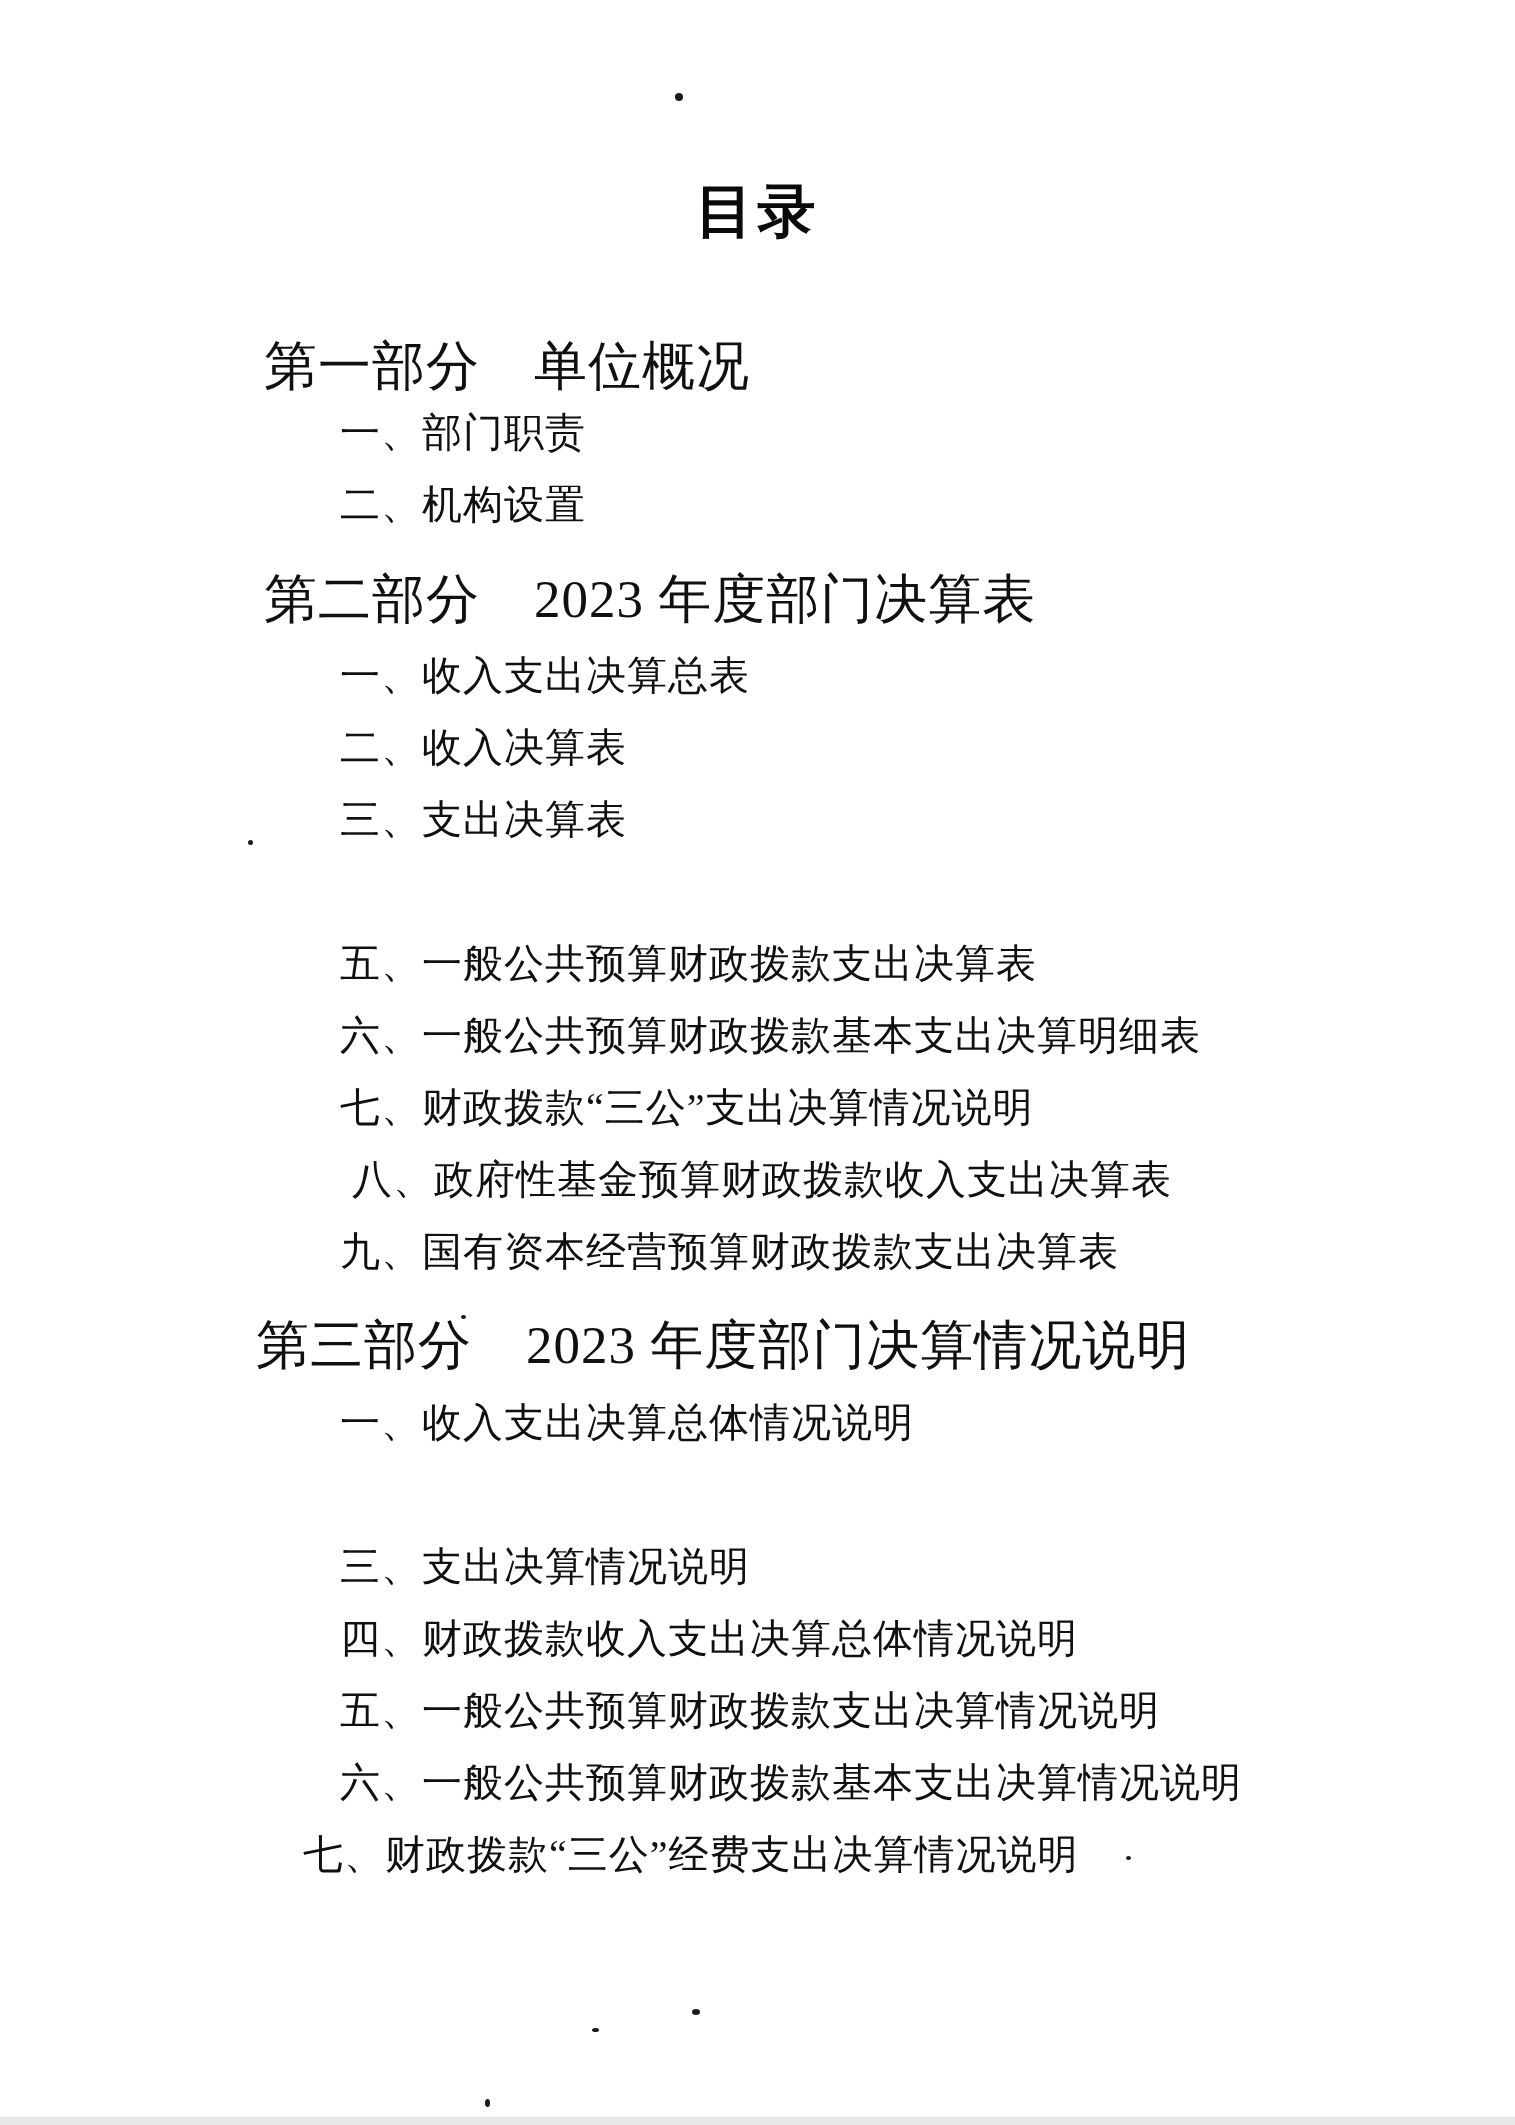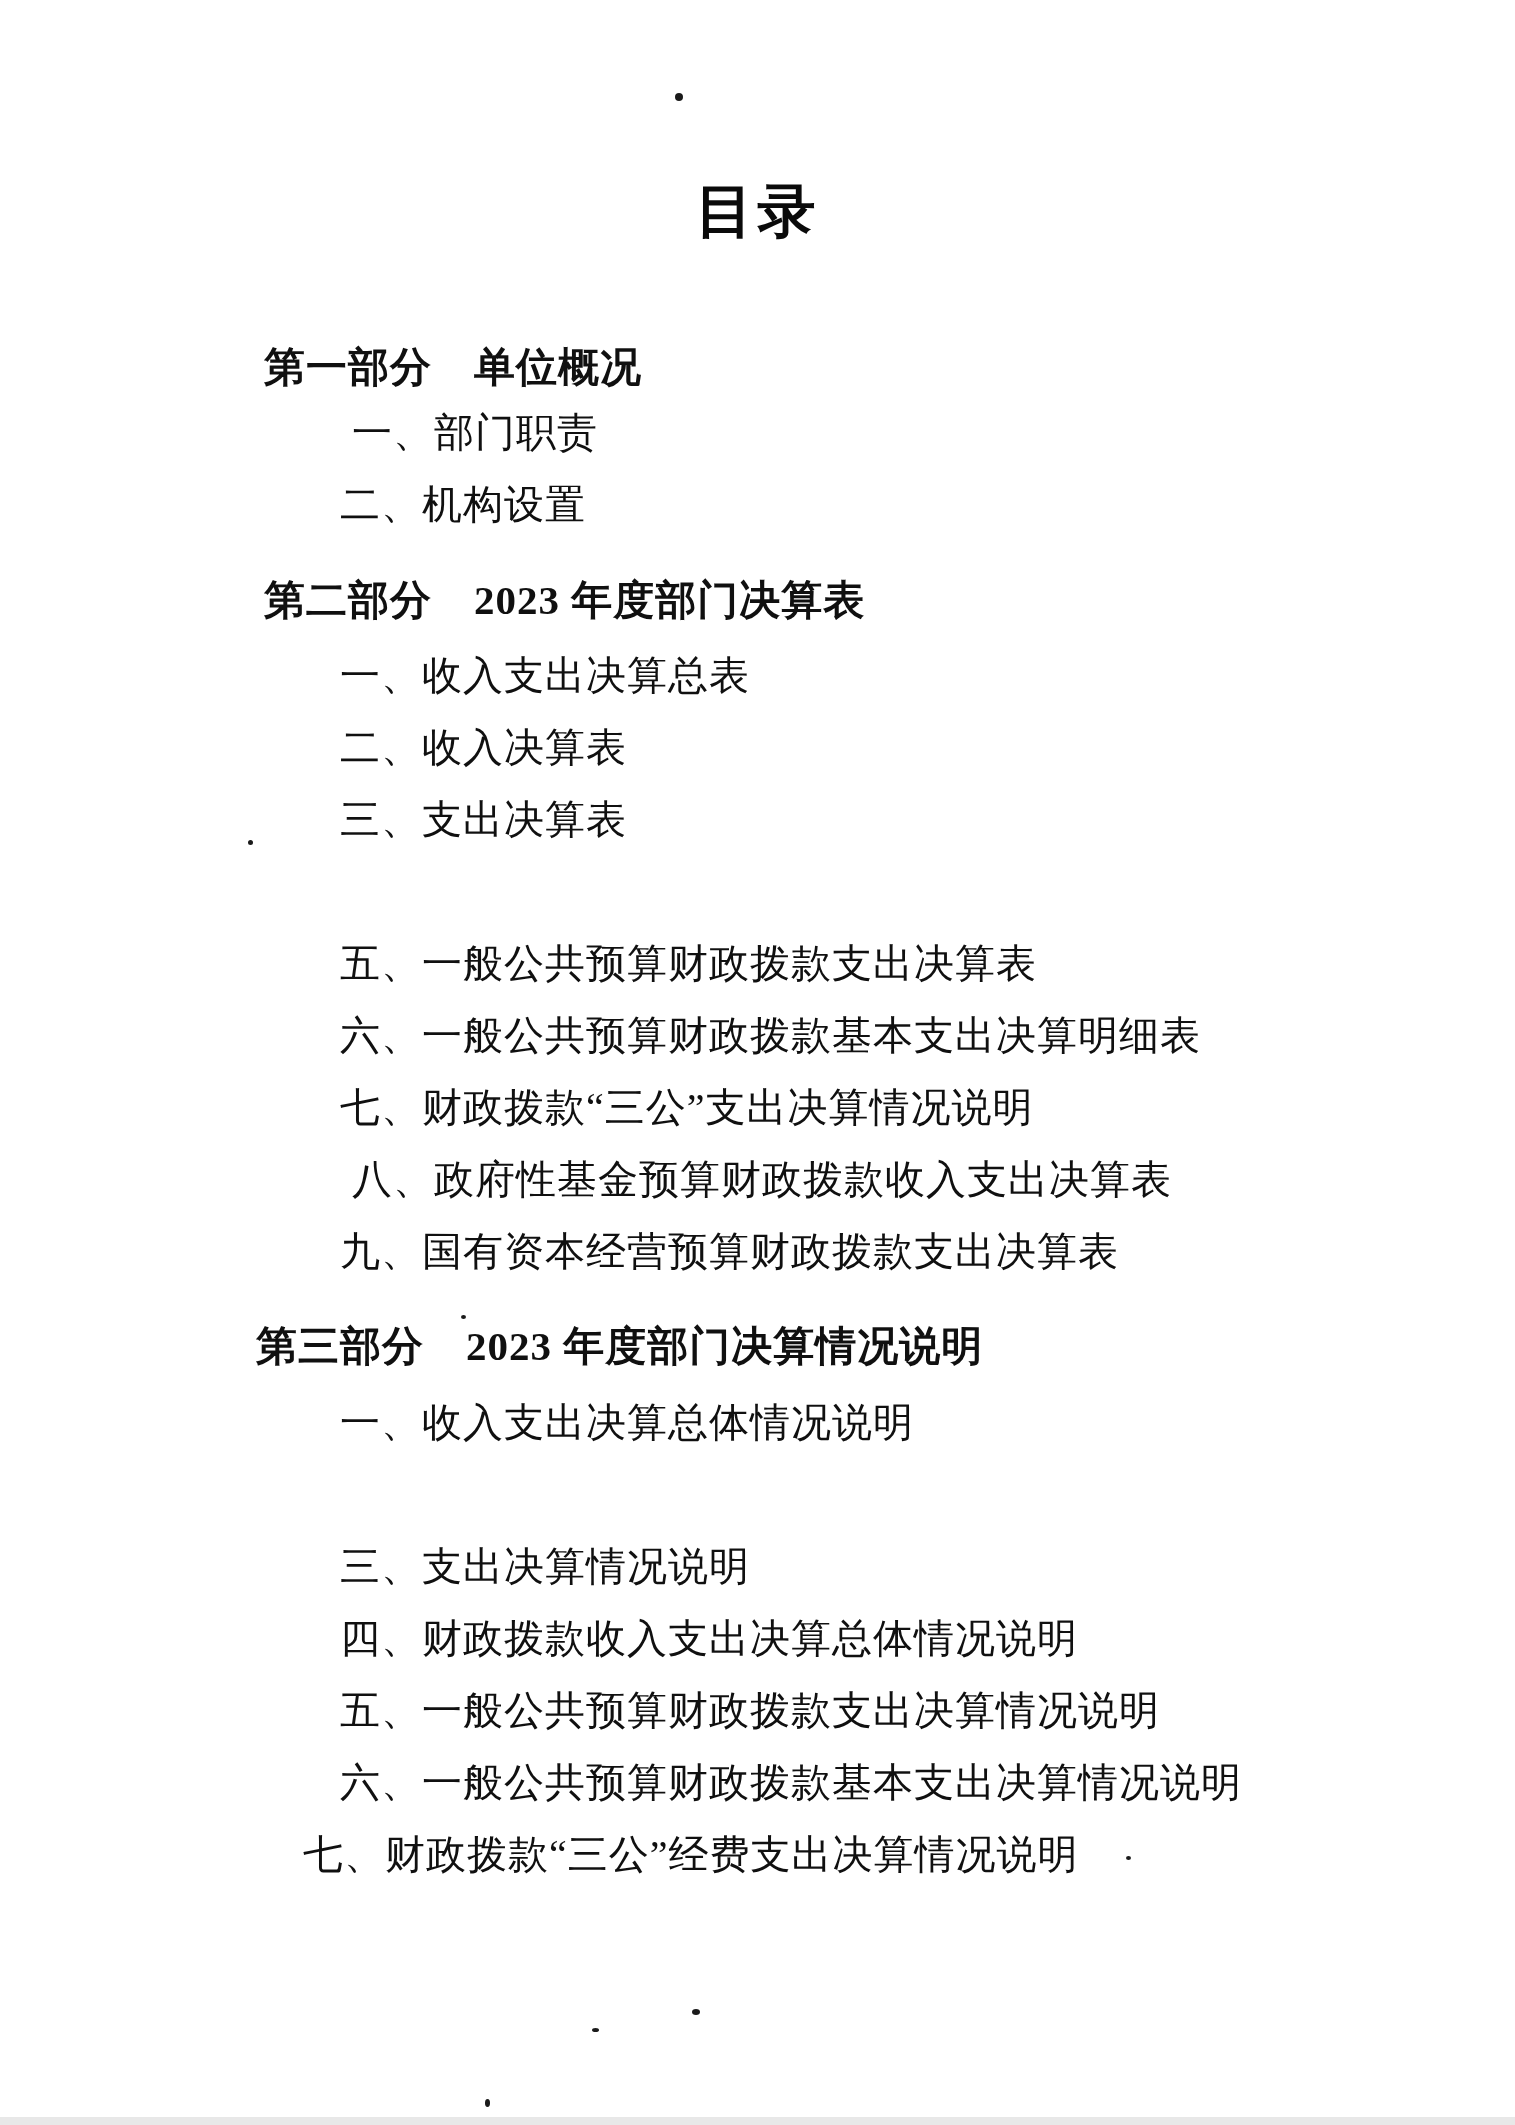--- a/index.html
+++ b/index.html
@@ -33,22 +33,22 @@
   .line {
     position: absolute;
     height: 72px;
     display: flex;
     align-items: center;
     white-space: pre;
     color: #101010;
   }
   .sec {
     font-family: "Liberation Serif", "DejaVu Serif", serif;
-    font-weight: 700;
-    font-size: 41px;
+    font-weight: 400;
+    font-size: 53px;
     letter-spacing: 1px;
   }
   .item {
     font-family: "Liberation Serif", "DejaVu Serif", serif;
     font-weight: 400;
     font-size: 40px;
     letter-spacing: 1px;
   }
   .speck {
     position: absolute;
@@ -57,21 +57,21 @@
   }
 </style>
 </head>
 <body>
 
 <div class="page">
 
   <h1 class="doc-title">目录</h1>
 
   <div class="line sec" style="top:331px;  left:264px;">第一部分　单位概况</div>
-  <div class="line item" style="top:396px;  left:352px;text-align:center;">一、部门职责</div>
+  <div class="line item" style="top:396px;  left:340px;text-align:center;">一、部门职责</div>
   <div class="line item" style="top:468px;  left:340px;">二、机构设置</div>
 
   <div class="line sec" style="top:564px;  left:264px;">第二部分　2023 年度部门决算表</div>
   <div class="line item" style="top:639px;  left:340px;">一、收入支出决算总表</div>
   <div class="line item" style="top:711px;  left:340px;text-align:right;">二、收入决算表</div>
   <div class="line item" style="top:783px;  left:340px;">三、支出决算表</div>
   <div class="line item" style="top:927px;  left:340px;">五、一般公共预算财政拨款支出决算表</div>
   <div class="line item" style="top:999px;  left:340px;">六、一般公共预算财政拨款基本支出决算明细表</div>
   <div class="line item" style="top:1071px; left:340px;">七、财政拨款“三公”支出决算情况说明</div>
   <div class="line item" style="top:1143px; left:352px;">八、政府性基金预算财政拨款收入支出决算表</div>

